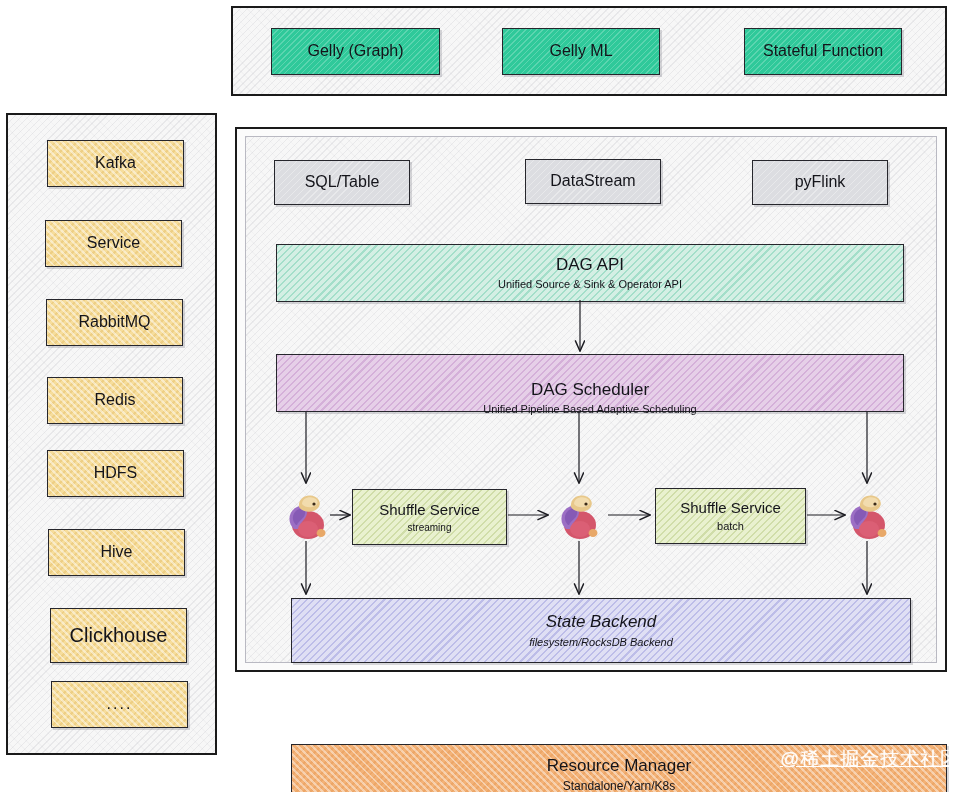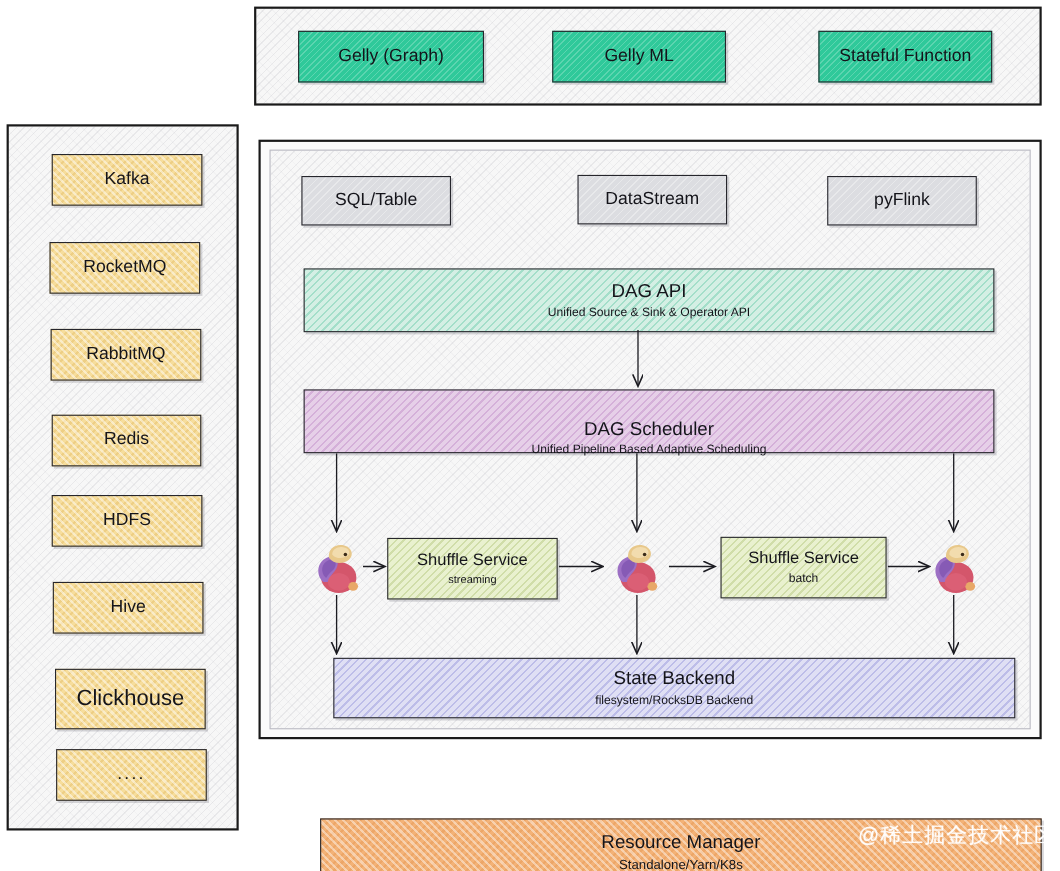--- a/index.html
+++ b/index.html
@@ -85,20 +85,21 @@
   .arrow{ position:absolute; }
   .squirrel{ position:absolute; }
   .watermark{
     position:absolute;
     color:rgba(255,255,255,.80);
     font-size:19px;
     letter-spacing:1px;
     text-shadow:0 0 1px rgba(255,255,255,.9);
     white-space:nowrap;
     pointer-events:none;
+    text-decoration:underline;
   }
 </style>
 </head>
 <body>
 
 <svg width="0" height="0" style="position:absolute" aria-hidden="true">
   <defs>
     <marker id="ah" markerWidth="10" markerHeight="10" refX="8" refY="4" orient="auto">
       <path d="M0,0 L9,4 L0,8" fill="none" stroke="#1c1c22" stroke-width="1.2"></path>
     </marker>
@@ -120,21 +121,21 @@
   <span class="title">Stateful Function</span>
 </div>
 
 <div class="panel hatch" style="left:6px;top:113px;width:211px;height:642px;">
 </div>
 
 <div class="box tex-yellow" style="left:47px;top:140px;width:137px;height:47px;font-size:16px;">
   <span class="title">Kafka</span>
 </div>
 <div class="box tex-yellow" style="left:45px;top:220px;width:137px;height:47px;font-size:16px;">
-  <span class="title">RocketMQ</span>
+  <span class="title">Service</span>
 </div>
 <div class="box tex-yellow" style="left:46px;top:299px;width:137px;height:47px;font-size:16px;">
   <span class="title">RabbitMQ</span>
 </div>
 <div class="box tex-yellow" style="left:47px;top:377px;width:136px;height:47px;font-size:16px;">
   <span class="title">Redis</span>
 </div>
 <div class="box tex-yellow" style="left:47px;top:450px;width:137px;height:47px;font-size:16px;">
   <span class="title">HDFS</span>
 </div>
@@ -249,21 +250,21 @@
 <svg class="arrow" style="left:298px;top:541px;width:16px;height:58px;">
   <line x1="8" y1="0" x2="8" y2="52" stroke="#1c1c22" stroke-width="1.2" marker-end="url(#ah)"></line>
 </svg>
 <svg class="arrow" style="left:571px;top:541px;width:16px;height:58px;">
   <line x1="8" y1="0" x2="8" y2="52" stroke="#1c1c22" stroke-width="1.2" marker-end="url(#ah)"></line>
 </svg>
 <svg class="arrow" style="left:859px;top:541px;width:16px;height:58px;">
   <line x1="8" y1="0" x2="8" y2="52" stroke="#1c1c22" stroke-width="1.2" marker-end="url(#ah)"></line>
 </svg>
 
-<div class="box tex-blue" style="left:303px;top:598px;width:620px;height:55px;">
+<div class="box tex-blue" style="left:291px;top:598px;width:620px;height:65px;font-style:italic;">
   <span class="title" style="font-size:17px;">State Backend</span>
   <span class="sub" style="font-size:11px;">filesystem/RocksDB Backend</span>
 </div>
 
 <div class="box tex-orange" style="left:291px;top:724px;width:656px;height:62px;">
   <span class="title" style="font-size:17px;">Resource Manager</span>
   <span class="sub" style="font-size:12px;">Standalone/Yarn/K8s</span>
 </div>
 
 <div class="watermark" style="left:780px;top:746px;">@稀土掘金技术社区</div>

